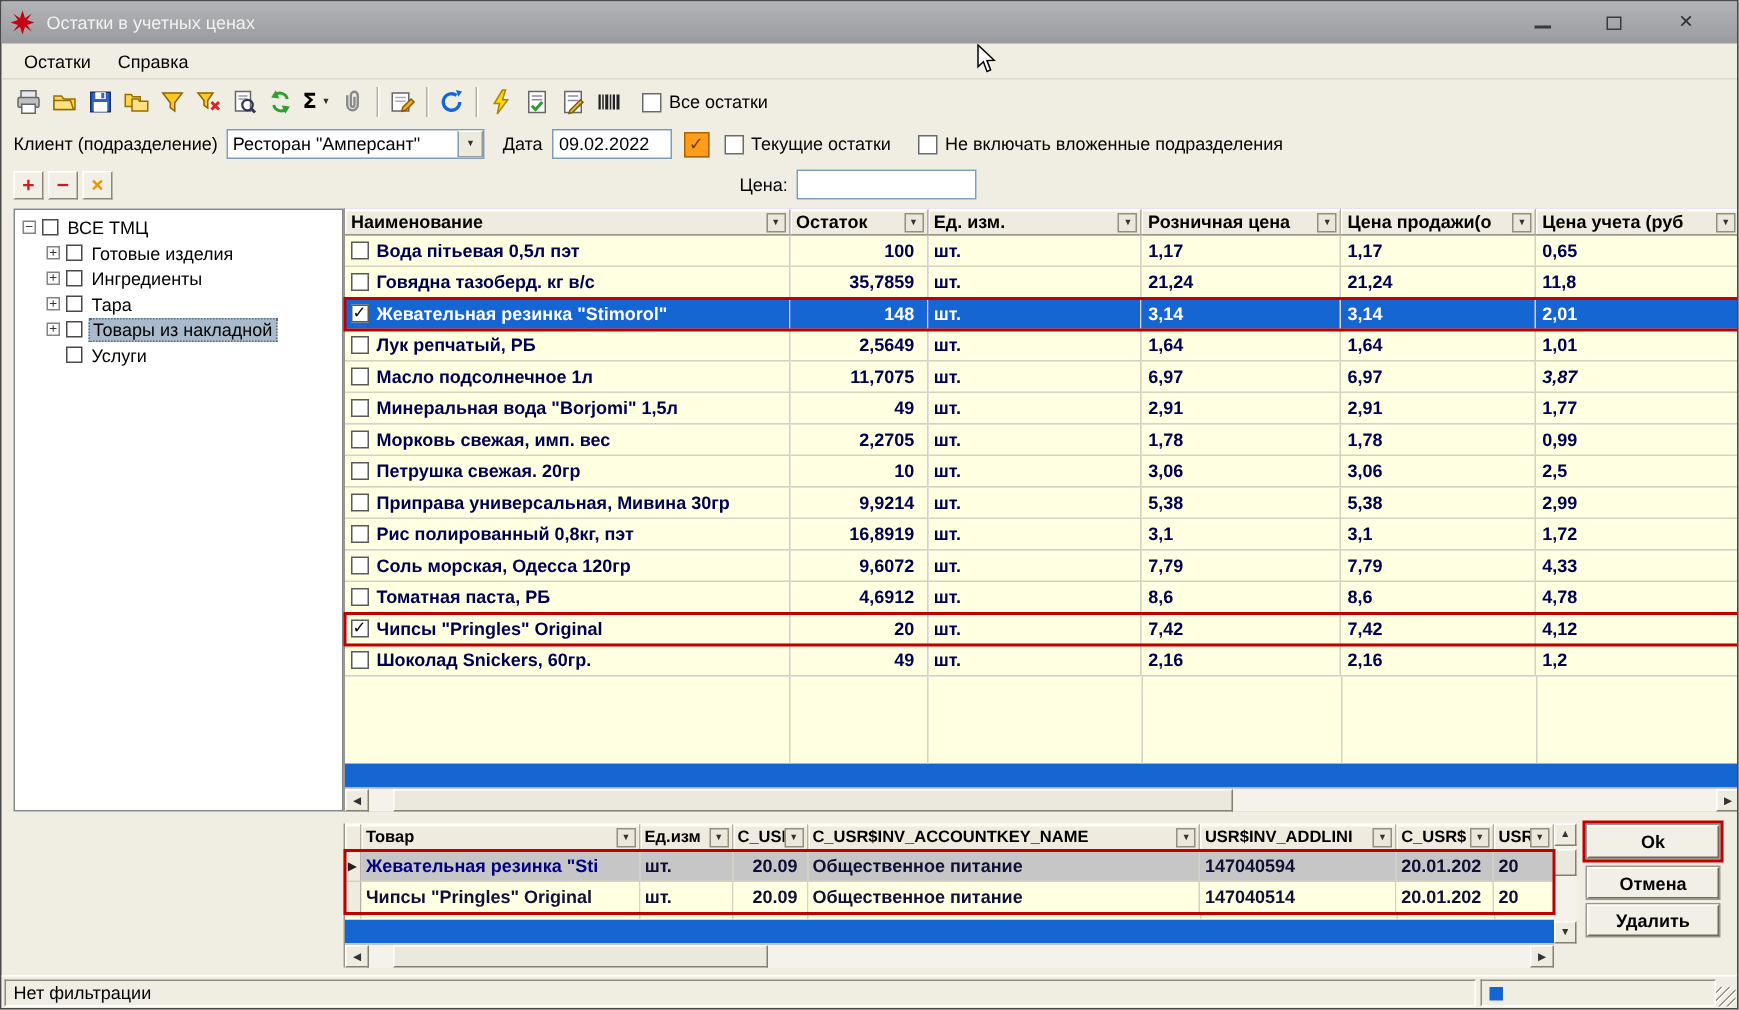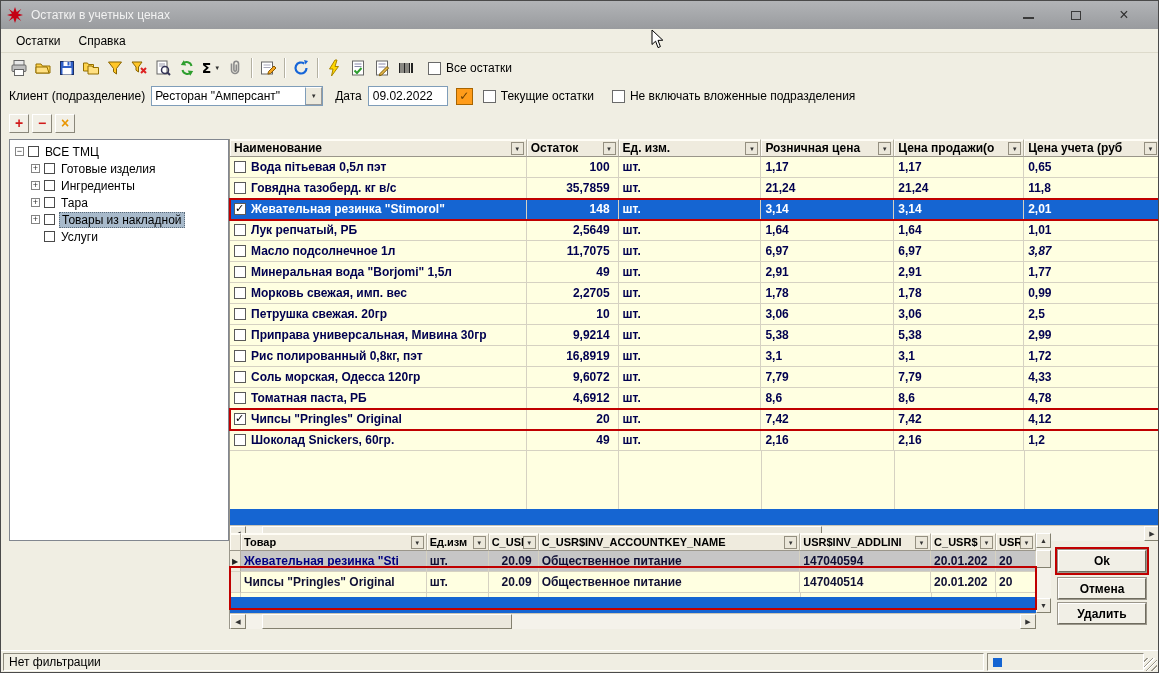--- a/index.html
+++ b/index.html
@@ -86,21 +86,21 @@
   .hscroll{display:flex;height:16px;background:#F0EDE3;border-top:1px solid #c9c5b6;}
   .maingrid .hscroll{height:16px;}
   .sb-btn{width:16px;height:100%;background:#EEEBE0;border:1px solid;border-color:#FFF #83806F #83806F #FFF;display:flex;align-items:center;justify-content:center;font-size:7px;color:#333;flex:none;}
   .sb-track{flex:1;position:relative;background:#F4F2EA;}
   .sb-thumb{position:absolute;top:0;bottom:0;background:#EBE8DD;border:1px solid;border-color:#FFF #83806F #83806F #FFF;}
   .vscroll{position:absolute;display:flex;flex-direction:column;width:15px;background:#F0EDE3;}
   .sb-vbtn{width:100%;height:15px;background:#EEEBE0;border:1px solid;border-color:#FFF #83806F #83806F #FFF;display:flex;align-items:center;justify-content:center;font-size:7px;color:#333;flex:none;}
   .sb-vtrack{flex:1;position:relative;background:#F4F2EA;}
   .sb-vthumb{position:absolute;left:0;right:0;top:2px;height:18px;background:#EBE8DD;border:1px solid;border-color:#FFF #83806F #83806F #FFF;}
   
-  .bottomwrap{position:absolute;left:228px;top:532px;width:822px;height:96px;}
+  .bottomwrap{position:absolute;left:228px;top:548px;width:822px;height:96px;}
   .bt-main{position:absolute;left:0;top:0;width:807px;background:#FFFFE1;border-left:1px solid #9a968a;}
   .bottomwrap .vscroll{left:807px;top:0;height:80px;}
   .bheader .hcell{font-size:11px;padding:0 14px 0 3px;}
   .bheader .hcell.marker{padding:0;width:11px;}
   .brow{display:flex;height:21px;}
   .bcell{height:21px;display:flex;align-items:center;padding:0 3px;border-right:1px solid #D6D2C2;border-bottom:1px solid #D6D2C2;
     font-weight:bold;color:#101035;white-space:nowrap;overflow:hidden;background:#FFFFE1;font-size:12px;}
   .bcell.marker{background:#EFEBDE;border-right:1px solid #B5B1A3;justify-content:center;padding:0;font-size:8px;color:#222;}
   .bcell.num{justify-content:flex-end;padding-right:6px;}
   .brow.cur .bcell{background:#C6C6C6;}
@@ -298,20 +298,24 @@
   <div class="actionrow">
     <span class="sq-btn first">
         <span class="glyph-plus">+</span>
       </span>
     <span class="sq-btn">
         <span class="glyph-minus">−</span>
       </span>
     <span class="sq-btn">
         <span class="glyph-cross">×</span>
       </span>
+    <span class="price-group">
+      <span class="lbl">Цена:</span>
+      <input class="txt" value="" style="">
+    </span>
   </div>
 
   <div class="tree" id="tree">
       <div class="titem">
         <span class="texp">−</span>
         <span class="tcb"></span>
         <span class="tlabel">ВСЕ ТМЦ</span>
       </div>
       <div class="tkids">
         <div class="titem">

